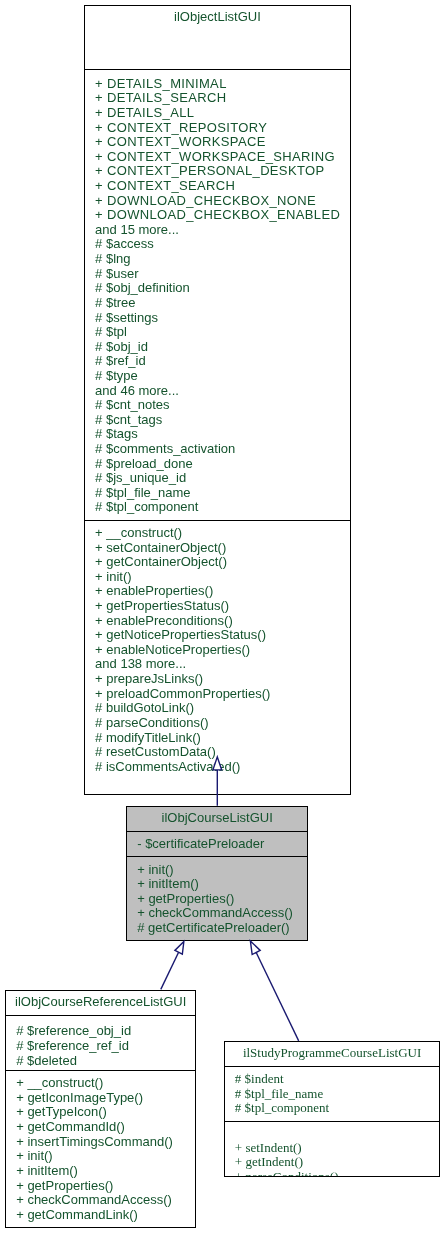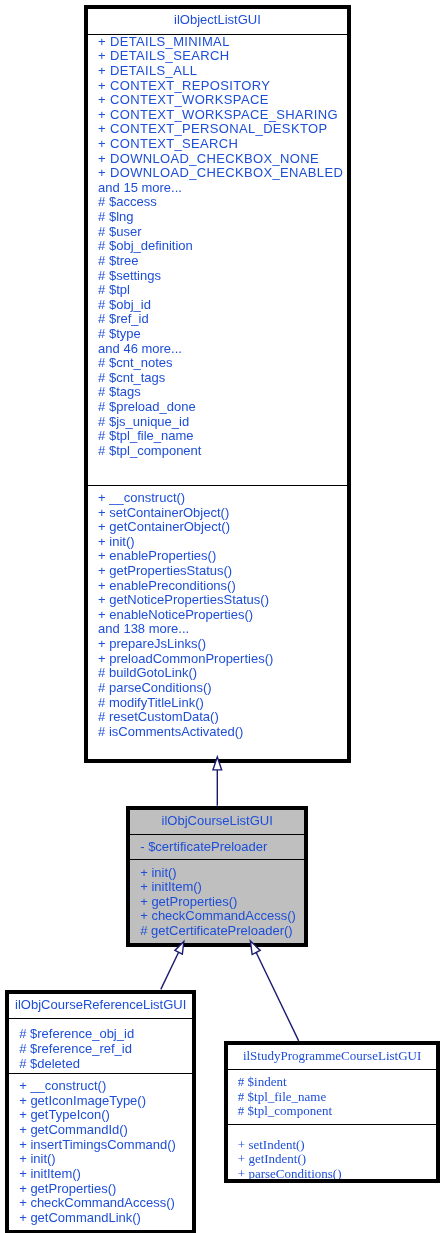--- a/index.html
+++ b/index.html
@@ -1,21 +1,21 @@
 <!DOCTYPE html>
 <html><head>
 <meta charset="utf-8">
 <title>ilObjCourseListGUI inheritance diagram</title>
 <style>
   html,body{margin:0;padding:0;background:#ffffff;}
   body{width:445px;height:1233px;position:relative;overflow:hidden;
        font-family:"Liberation Sans",sans-serif;}
   .diagram{position:absolute;left:0;top:0;width:445px;height:1233px;}
   .uml-node{position:absolute;box-sizing:border-box;
-            border:4px solid #000000;background:#ffffff;color:#1d4ed8;}
+            border:1px solid #000000;background:#ffffff;color:#14532d;}
   .uml-node.filled{background:#bfbfbf;}
   .node-title{text-align:center;font-size:13px;line-height:22.8px;height:24.4px;}
   .node-section{border-top:1px solid #000;padding:4.6px 0 0 0;box-sizing:border-box;overflow:hidden;}
   .row{white-space:nowrap;font-size:13px;line-height:14.61px;padding-left:10px;}
   svg.edges{position:absolute;left:0;top:0;width:445px;height:1233px;overflow:visible;z-index:5;pointer-events:none;}
   .uml-node{z-index:1;}
 </style>
 </head>
 <body>
 
@@ -31,21 +31,21 @@
       <path d="M183.86 941.51 L174.88 950.42 L182.33 954.22 Z" stroke="#191970" stroke-width="1.4" fill="#ffffff" stroke-linejoin="miter"></path>
     </g>
     <g>
       <path d="M298.7 1040.9 L256.19 952.48" stroke="#191970" stroke-width="1.4" fill="none"></path>
       <path d="M250.36 940.9 L260.21 950.42 L252.16 954.53 Z" stroke="#191970" stroke-width="1.4" fill="#ffffff" stroke-linejoin="miter"></path>
     </g>
   </svg>
 
   <div class="uml-node" id="n0" style="left:84.1px;top:5.4px;width:266.7px;">
     <div class="node-title">ilObjectListGUI</div>
-    <div class="node-section" style="height:451.3px;padding-top:0;">
+    <div class="node-section" style="height:451.3px;padding-top:7px;margin-top:38px;">
         <div class="row" style="letter-spacing: 0.34px;">+ DETAILS_MINIMAL</div>
         <div class="row" style="letter-spacing: 0.34px;">+ DETAILS_SEARCH</div>
         <div class="row" style="letter-spacing: 0.34px;">+ DETAILS_ALL</div>
         <div class="row" style="letter-spacing: 0.34px;">+ CONTEXT_REPOSITORY</div>
         <div class="row" style="letter-spacing: 0.34px;">+ CONTEXT_WORKSPACE</div>
         <div class="row" style="letter-spacing: 0.34px;">+ CONTEXT_WORKSPACE_SHARING</div>
         <div class="row" style="letter-spacing: 0.34px;">+ CONTEXT_PERSONAL_DESKTOP</div>
         <div class="row" style="letter-spacing: 0.34px;">+ CONTEXT_SEARCH</div>
         <div class="row" style="letter-spacing: 0.34px;">+ DOWNLOAD_CHECKBOX_NONE</div>
         <div class="row" style="letter-spacing: 0.34px;">+ DOWNLOAD_CHECKBOX_ENABLED</div>
@@ -57,20 +57,21 @@
         <div class="row"># $tree</div>
         <div class="row"># $settings</div>
         <div class="row"># $tpl</div>
         <div class="row"># $obj_id</div>
         <div class="row"># $ref_id</div>
         <div class="row"># $type</div>
         <div class="row">and 46 more...</div>
         <div class="row"># $cnt_notes</div>
         <div class="row"># $cnt_tags</div>
         <div class="row"># $tags</div>
+        <div class="row"># $comments_activation</div>
         <div class="row"># $preload_done</div>
         <div class="row"># $js_unique_id</div>
         <div class="row"># $tpl_file_name</div>
         <div class="row"># $tpl_component</div>
       </div>
     <div class="node-section" style="height:273.7px;padding-top:4.9px;">
         <div class="row">+ __construct()</div>
         <div class="row">+ setContainerObject()</div>
         <div class="row">+ getContainerObject()</div>
         <div class="row">+ init()</div>
@@ -125,20 +126,20 @@
       </div>
   </div>
 
   <div class="uml-node" id="n3" style="left:223.8px;top:1040.8px;width:216.6px;font-family:Liberation Serif, serif;">
     <div class="node-title">ilStudyProgrammeCourseListGUI</div>
     <div class="node-section" style="height:54.4px;padding-top:4.9px;">
         <div class="row"># $indent</div>
         <div class="row"># $tpl_file_name</div>
         <div class="row"># $tpl_component</div>
       </div>
-    <div class="node-section" style="height:55.2px;padding-top:13px;">
+    <div class="node-section" style="height:55.2px;padding-top:19px;">
         <div class="row">+ setIndent()</div>
         <div class="row">+ getIndent()</div>
         <div class="row">+ parseConditions()</div>
       </div>
   </div>
 
 </div>
 
 </body></html>

